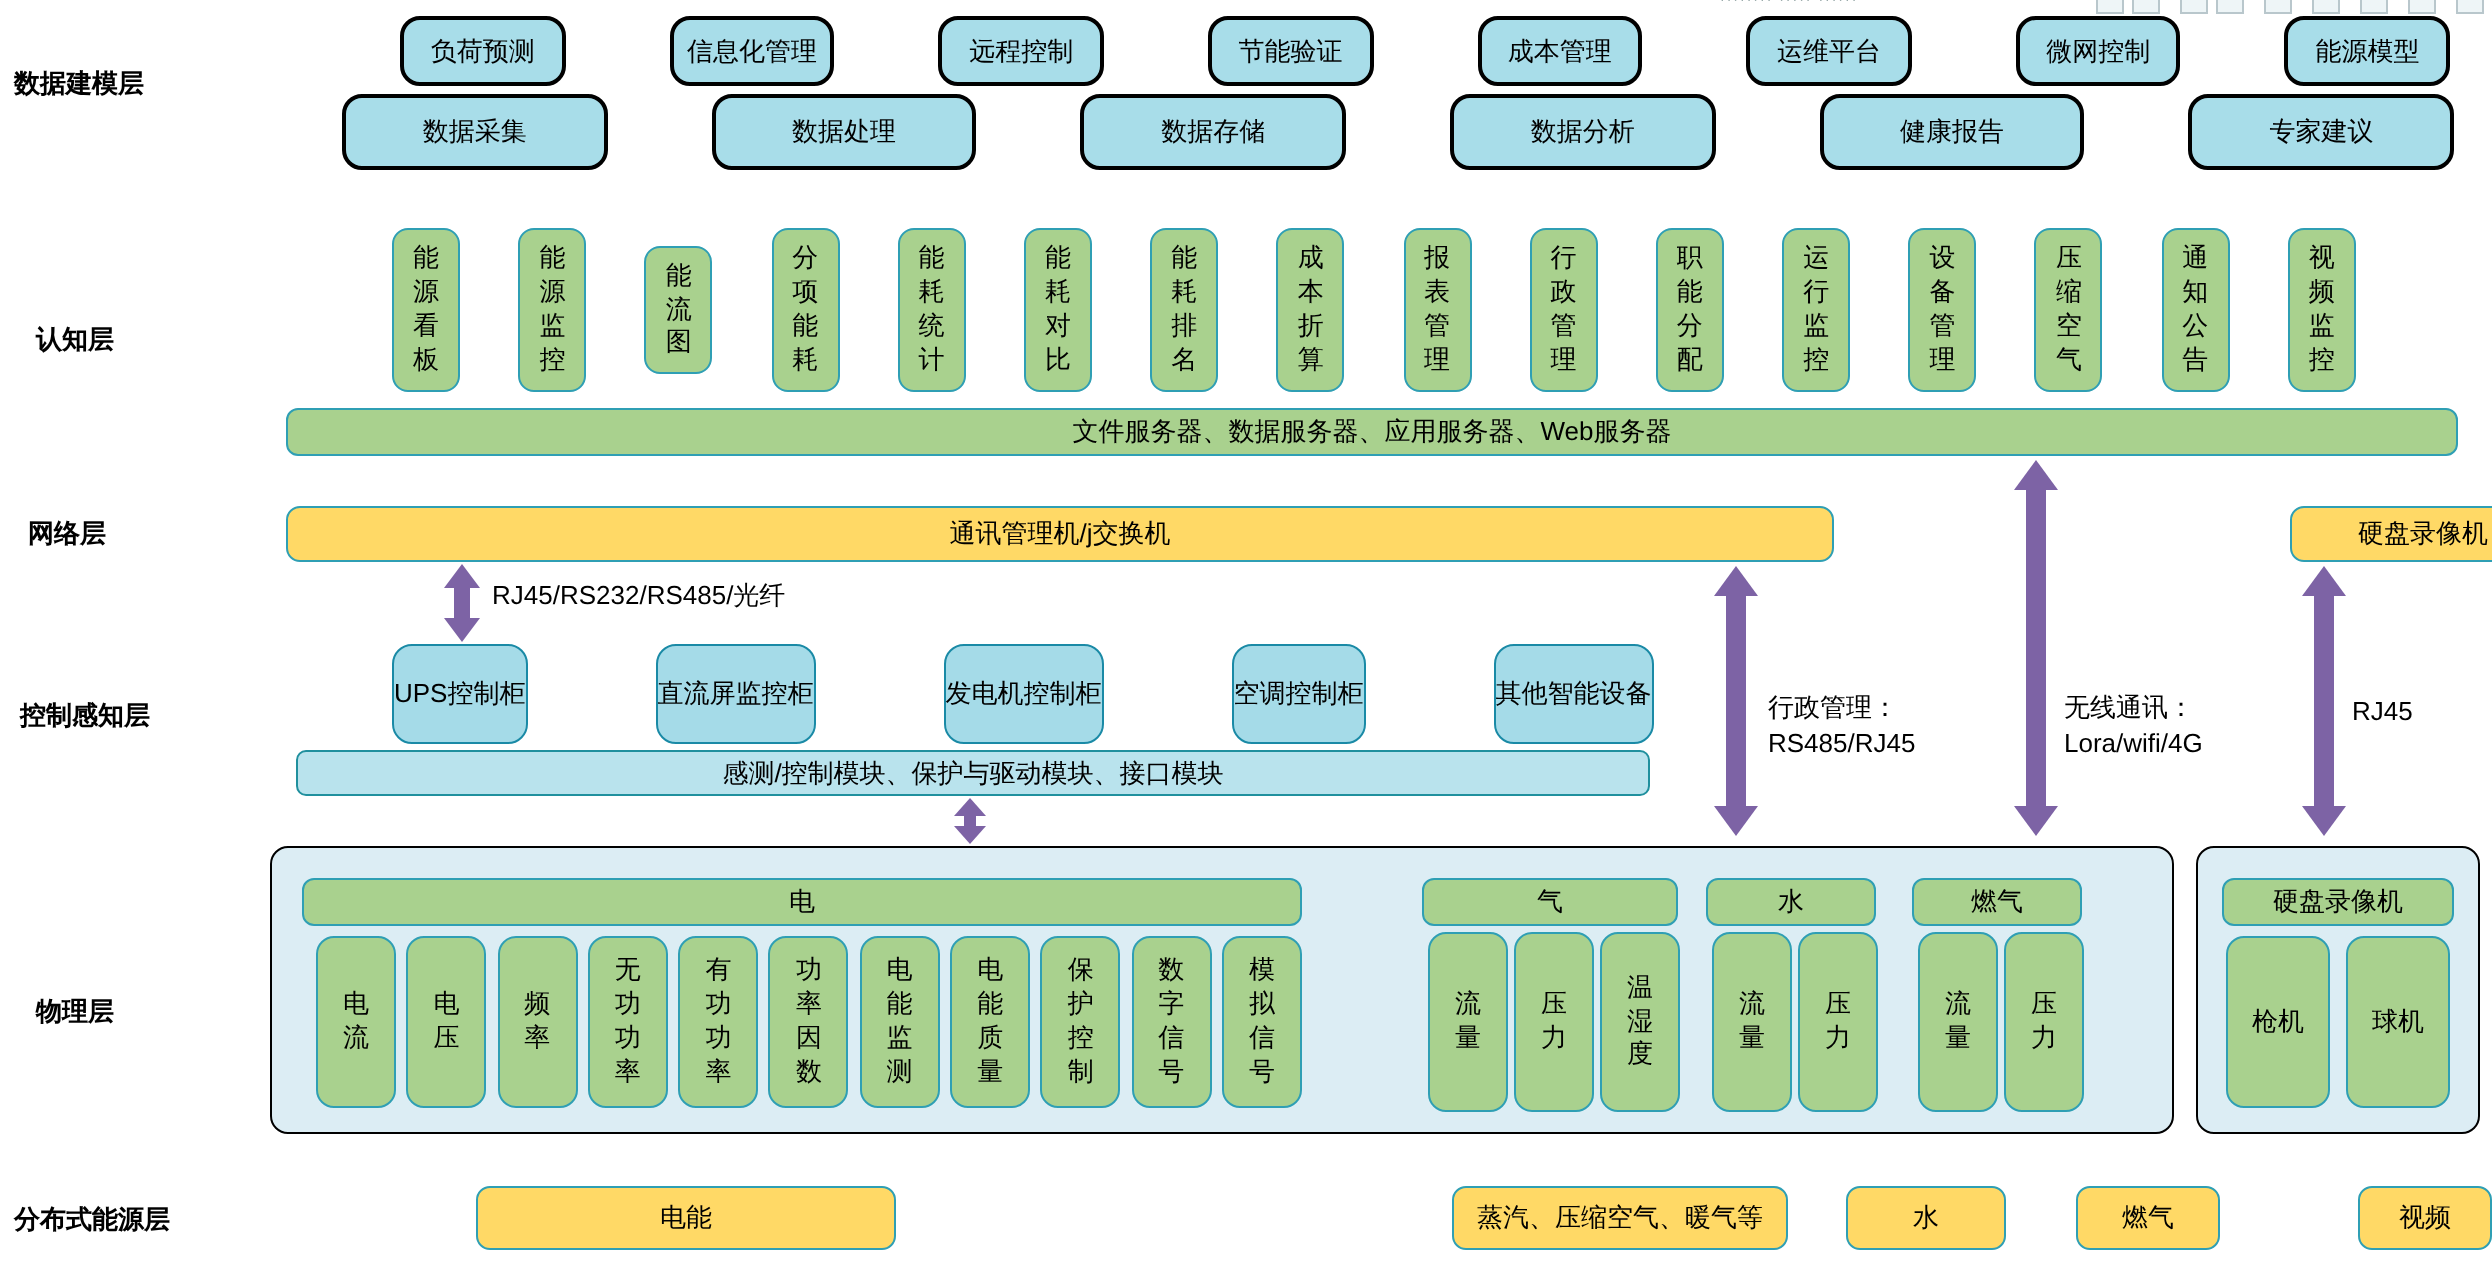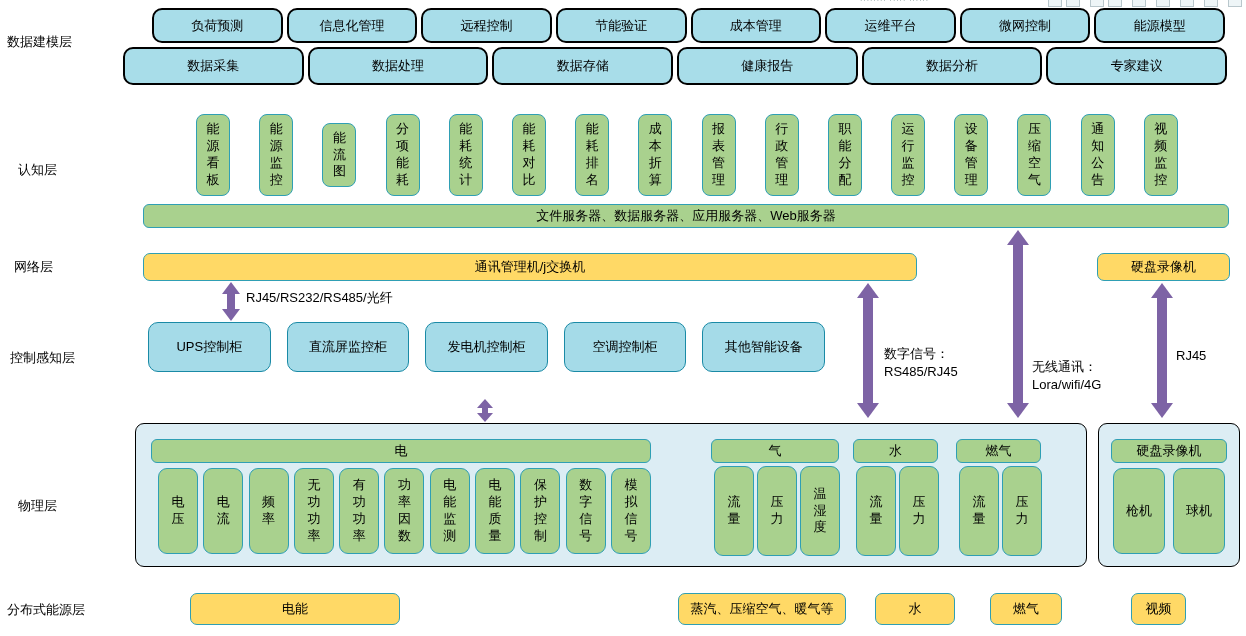--- a/index.html
+++ b/index.html
@@ -3,25 +3,25 @@
 <meta charset="utf-8">
 <style>
   :root{
     --cyan:#a8dde9; --green:#a9d18e; --yellow:#ffd966; --purple:#7d63a5;
     --container:#dcedf4; --teal:#2f9fb4; --ink:#000;
   }
   html,body{margin:0;padding:0;background:#fff;}
   #canvas{position:relative;width:1246px;height:636px;background:#fff;overflow:hidden;
           font-family:"Liberation Sans",sans-serif;color:#000;font-size:13px;}
 
-  .layer-label{position:absolute;font-weight:normal;font-size:13px;white-space:nowrap;}
+  .layer-label{position:absolute;font-weight:bold;font-size:13px;white-space:nowrap;}
 
   
   .box{box-sizing:border-box;display:flex;align-items:center;justify-content:center;
-       text-align:right;white-space:nowrap;}
+       text-align:right;white-space:nowrap;margin-left:48px;}
   .cyan{background:var(--cyan);border:2px solid #000;border-radius:10px;}
   .cyan-teal{background:#a5dbe8;border:1.6px solid #1a8aa6;border-radius:10px;}
   .yellowb{background:var(--yellow);border:1.6px solid var(--teal);border-radius:7px;}
 
   
   .row{position:absolute;display:flex;gap:4px;}
   #row1{left:152px;top:8px;width:1073px;height:35px;}
   #row2{left:123px;top:47px;width:1104px;height:38px;}
   .row .box{flex:1;}
 
@@ -114,22 +114,22 @@
       <div class="box cyan">成本管理</div>
       <div class="box cyan">运维平台</div>
       <div class="box cyan">微网控制</div>
       <div class="box cyan">能源模型</div>
     </div>
   <div class="row" id="row2">
 
   <div class="box cyan">数据采集</div>
       <div class="box cyan">数据处理</div>
       <div class="box cyan">数据存储</div>
+      <div class="box cyan">数据分析</div>
       <div class="box cyan">健康报告</div>
-      <div class="box cyan">数据分析</div>
       <div class="box cyan">专家建议</div>
     </div>
 
   <div id="apps">
 
   <div class="app-box">
         <span class="vtext">能源看板</span>
       </div>
       <div class="app-box">
         <span class="vtext">能源监控</span>
@@ -184,20 +184,21 @@
   <div class="box yellowb" id="nvr-net-box">硬盘录像机</div>
 
   <div id="cabinets">
 
   <div class="box cyan-teal">UPS控制柜</div>
       <div class="box cyan-teal">直流屏监控柜</div>
       <div class="box cyan-teal">发电机控制柜</div>
       <div class="box cyan-teal">空调控制柜</div>
       <div class="box cyan-teal">其他智能设备</div>
     </div>
+  <div class="bar" id="module-bar">感测/控制模块、保护与驱动模块、接口模块</div>
 
   <div class="varrow md" style="left:222px;top:282px;height:39px">
       <span class="ah up"></span>
       <span class="shaft"></span>
       <span class="ah down"></span>
     </div>
   <div class="varrow sm" style="left:477px;top:399px;height:23px">
       <span class="ah up"></span>
       <span class="shaft"></span>
       <span class="ah down"></span>
@@ -213,38 +214,38 @@
       <span class="ah down"></span>
     </div>
   <div class="varrow" style="left:1151px;top:283px;height:135px">
       <span class="ah up"></span>
       <span class="shaft"></span>
       <span class="ah down"></span>
     </div>
 
   <div class="conn-label" style="left:246px;top:289px">RJ45/RS232/RS485/光纤</div>
   <div class="conn-label" style="left:884px;top:345px">
-    <div>数字信号：</div>
+    <div>行政管理：</div>
     <div>RS485/RJ45</div>
   </div>
-  <div class="conn-label" style="left:1032px;top:358px">
+  <div class="conn-label" style="left:1032px;top:345px">
     <div>无线通讯：</div>
     <div>Lora/wifi/4G</div>
   </div>
   <div class="conn-label" style="left:1176px;top:347px">RJ45</div>
 
   <div class="pcontainer" id="phy-main">
     <div class="grp-header" style="left:15px;top:15px;width:500px">电</div>
     <div class="grp-items" style="left:22px;top:44px;width:493px">
 
     <div class="pv-box">
+          <span class="vtext">电流</span>
+        </div>
+        <div class="pv-box">
           <span class="vtext">电压</span>
-        </div>
-        <div class="pv-box">
-          <span class="vtext">电流</span>
         </div>
         <div class="pv-box">
           <span class="vtext">频率</span>
         </div>
         <div class="pv-box">
           <span class="vtext">无功功率</span>
         </div>
         <div class="pv-box">
           <span class="vtext">有功功率</span>
         </div>
@@ -315,15 +316,15 @@
         <div class="pv-box cam-box">
           <span>球机</span>
         </div>
       </div>
   </div>
 
   <div class="box yellowb src" style="left:190px;width:210px">电能</div>
   <div class="box yellowb src" style="left:678px;width:168px">蒸汽、压缩空气、暖气等</div>
   <div class="box yellowb src" style="left:875px;width:80px">水</div>
   <div class="box yellowb src" style="left:990px;width:72px">燃气</div>
-  <div class="box yellowb src" style="left:1131px;width:55px">视频</div>
+  <div class="box yellowb src" style="left:1131px;width:67px">视频</div>
 
 </div>
 
 </body></html>

